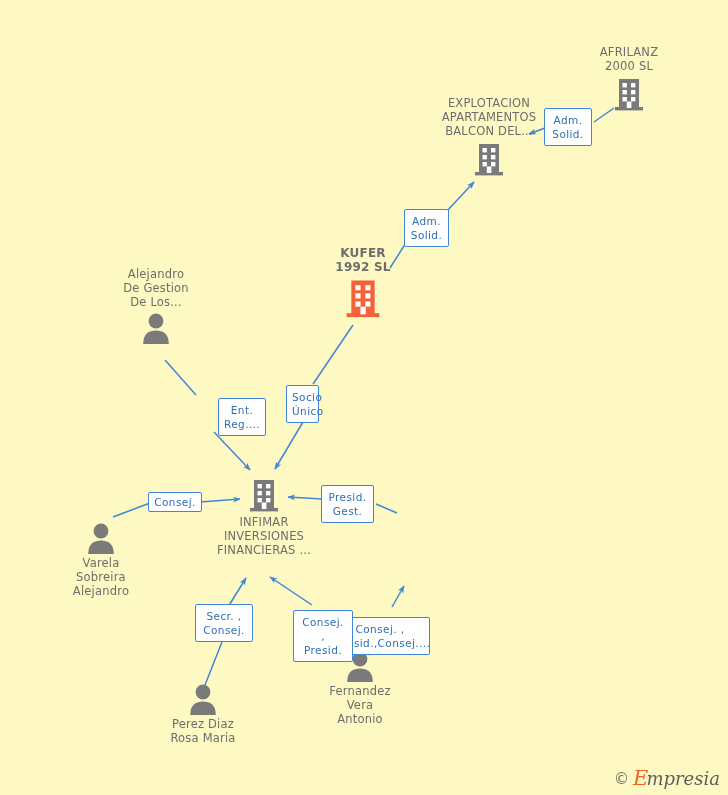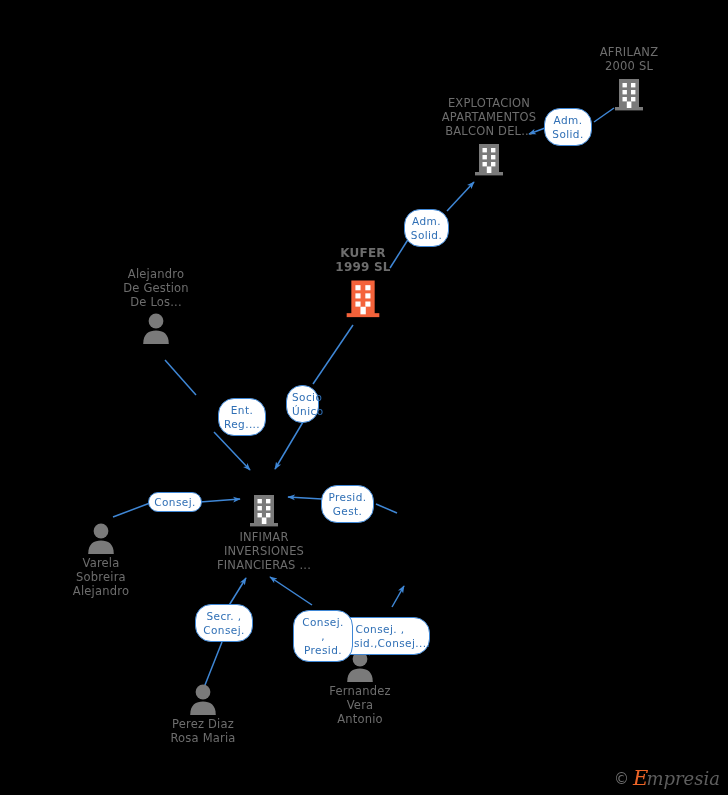--- a/index.html
+++ b/index.html
@@ -8,21 +8,21 @@
     padding: 0;
     background: #ffffff;
   }
   body {
     font-family: "DejaVu Sans", sans-serif;
   }
   #canvas {
     position: relative;
     width: 728px;
     height: 795px;
-    background: #000000;
+    background: #fef9c3;
     overflow: hidden;
     text-decoration: underline;
   }
   #edges {
     position: absolute;
     left: 0;
     top: 0;
     width: 728px;
     height: 795px;
     pointer-events: none;
@@ -56,21 +56,21 @@
     font-size: 12px;
   }
   .node.label-above .nlabel { margin-bottom: 3px; }
   .node.label-below .nlabel { margin-top: 2px; }
 
   
   .rel {
     position: absolute;
     box-sizing: border-box;
     border: 1.4px solid #3f87d6;
-    border-radius: 16px;
+    border-radius: 2px;
     background: #ffffff;
     color: #2f6fb5;
     font-size: 10.5px;
     letter-spacing: 0.4px;
     text-align: center;
     padding: 4px 5px 4px 5px;
     line-height: 14px;
     white-space: pre-line;
     box-shadow: 0 0 0 0 rgba(0,0,0,0);
   }
@@ -195,21 +195,21 @@
           <rect x="10.5" y="21" width="4.4" height="4.4"></rect>
           <rect x="19" y="21" width="4.4" height="4.4"></rect>
           <rect x="14.8" y="25.5" width="4.6" height="6.5"></rect>
         </g>
       </svg>
     </span>
   </div>
 
   <div class="node label-above focal" style="left:363px; top:246px;">
     <span class="nlabel">KUFER
-1999 SL</span>
+1992 SL</span>
     <span class="icon-wrap">
       <svg width="40" height="42" viewBox="0 0 34 36">
         <g fill="#f4623a">
           <rect x="7" y="3" width="20" height="29"></rect>
           <rect x="3" y="31" width="28" height="3.4"></rect>
         </g>
         <g fill="#ffffff">
           <rect x="10.5" y="7" width="4.4" height="4.4"></rect>
           <rect x="19" y="7" width="4.4" height="4.4"></rect>
           <rect x="10.5" y="14" width="4.4" height="4.4"></rect>
@@ -227,21 +227,21 @@
 De Gestion
 De Los...</span>
     <span class="icon-wrap">
       <svg width="30" height="32" viewBox="0 0 30 32">
         <circle cx="15" cy="9" r="7.4" fill="#7a7a7a"></circle>
         <path d="M 2.2 32 C 2.2 21.5 8 18.4 15 18.4 C 22 18.4 27.8 21.5 27.8 32 Z" fill="#7a7a7a"></path>
       </svg>
     </span>
   </div>
 
-  <div class="node label-below" style="left:264px; top:492px; width:150px; margin-left:-75px;text-align:center;">
+  <div class="node label-below" style="left:264px; top:477px; width:150px; margin-left:-75px;text-align:center;">
     <span class="icon-wrap">
       <svg width="34" height="36" viewBox="0 0 34 36">
         <g fill="#7a7a7a">
           <rect x="7" y="3" width="20" height="29"></rect>
           <rect x="3" y="31" width="28" height="3.4"></rect>
         </g>
         <g fill="#ffffff">
           <rect x="10.5" y="7" width="4.4" height="4.4"></rect>
           <rect x="19" y="7" width="4.4" height="4.4"></rect>
           <rect x="10.5" y="14" width="4.4" height="4.4"></rect>

